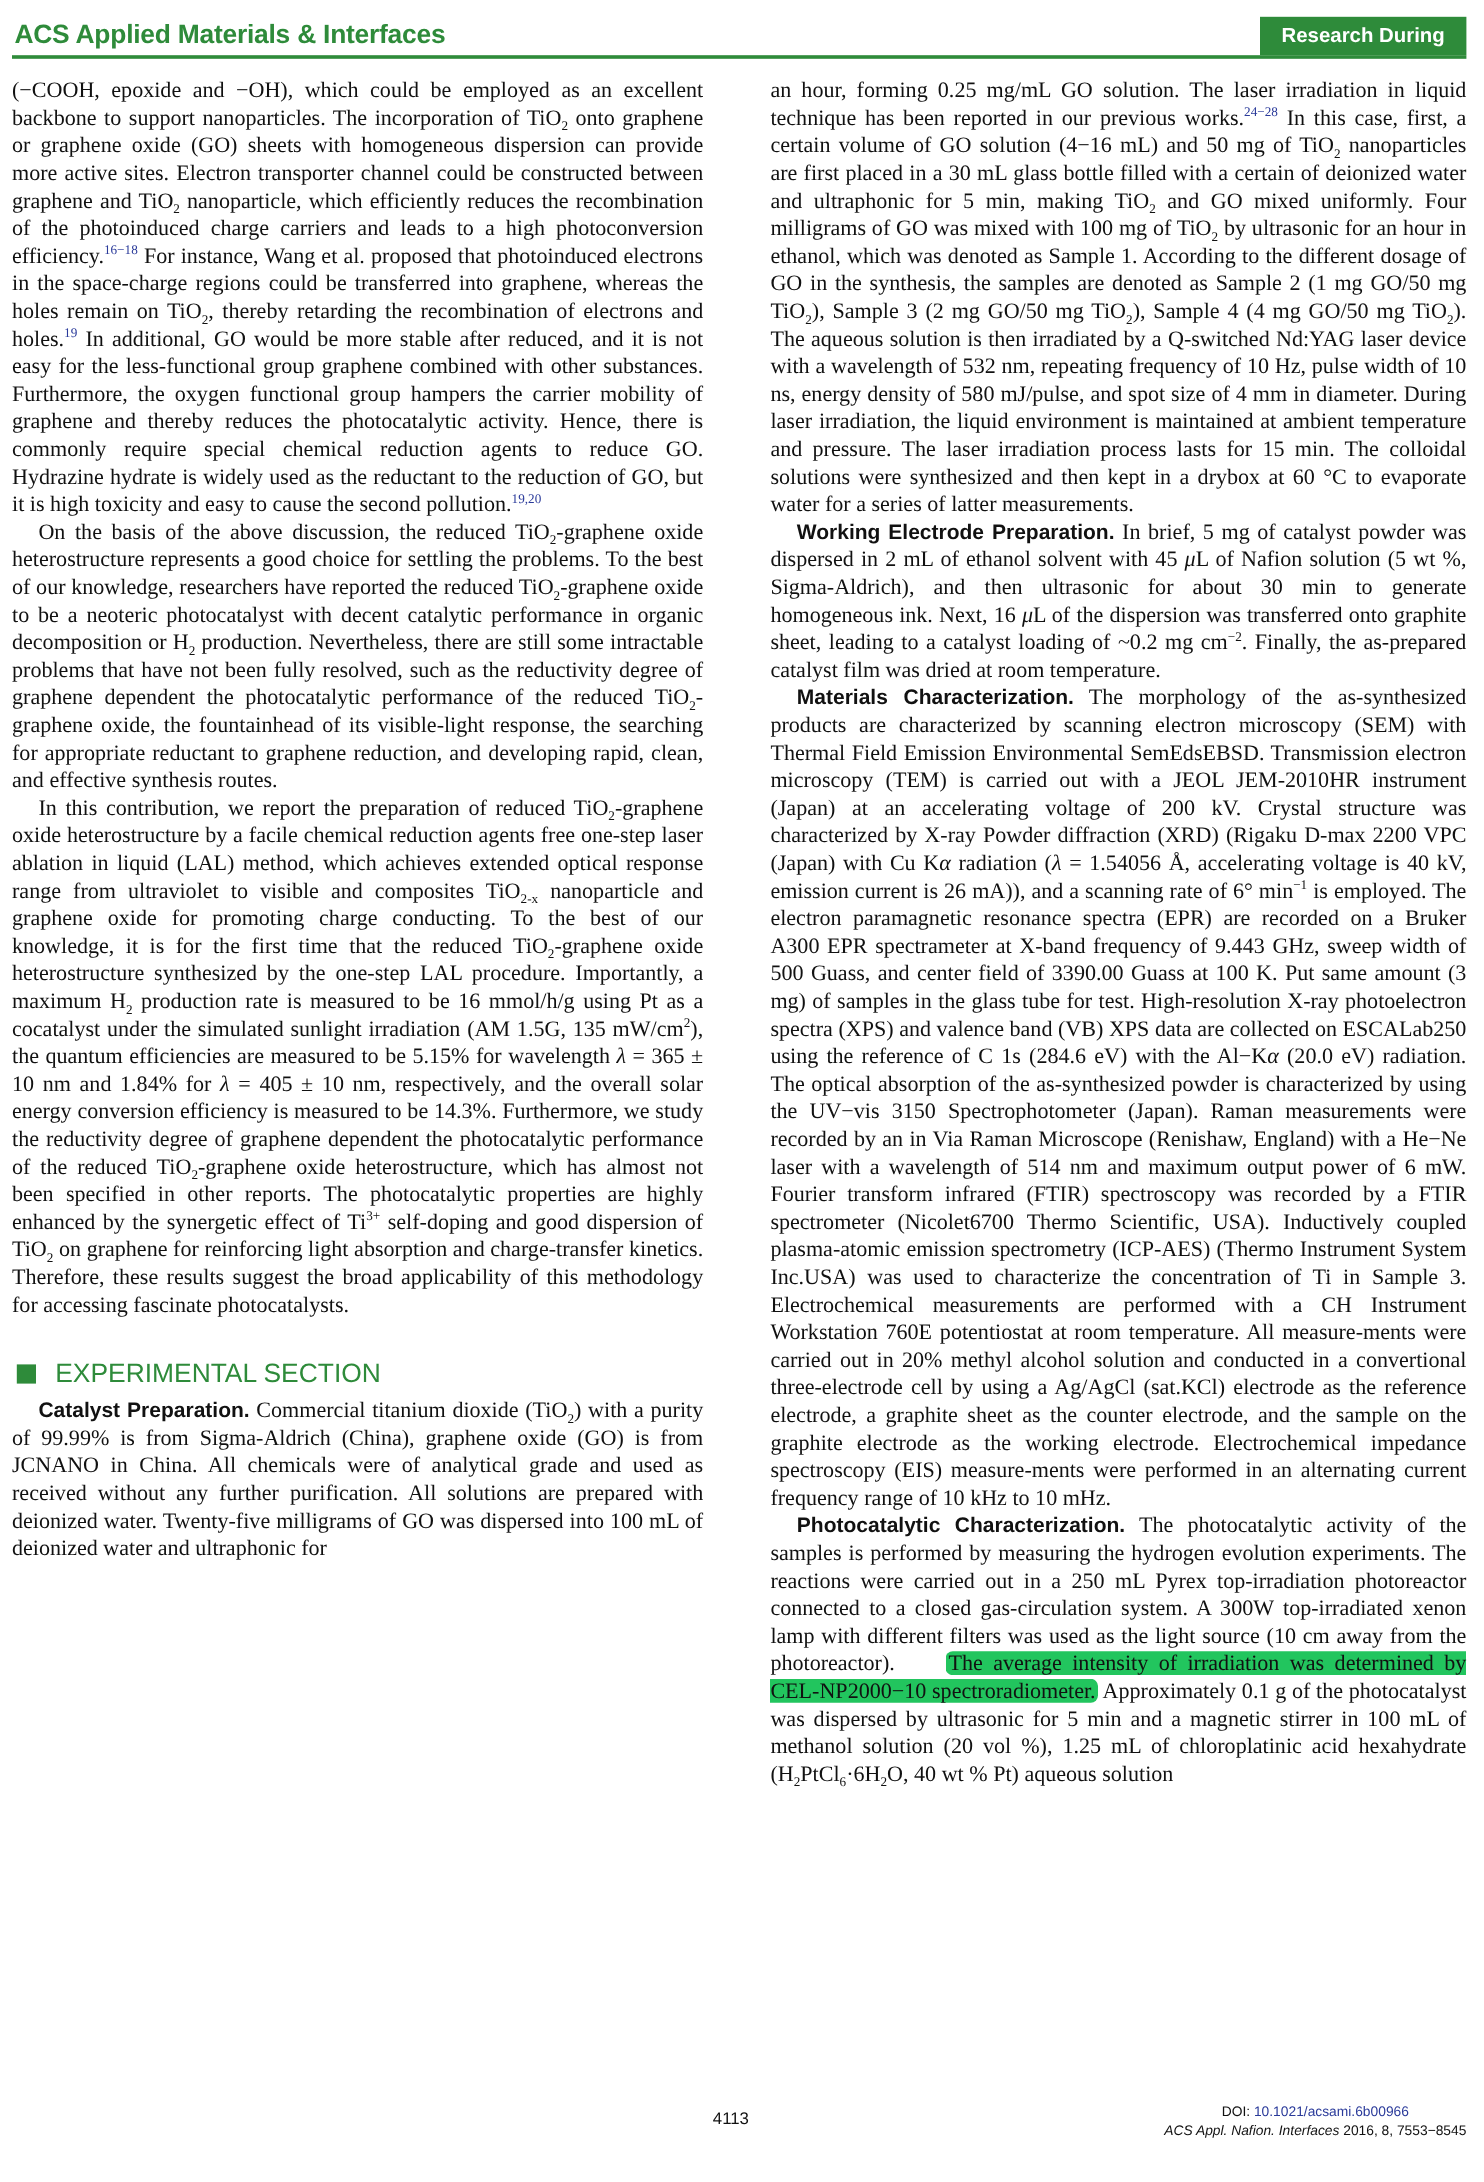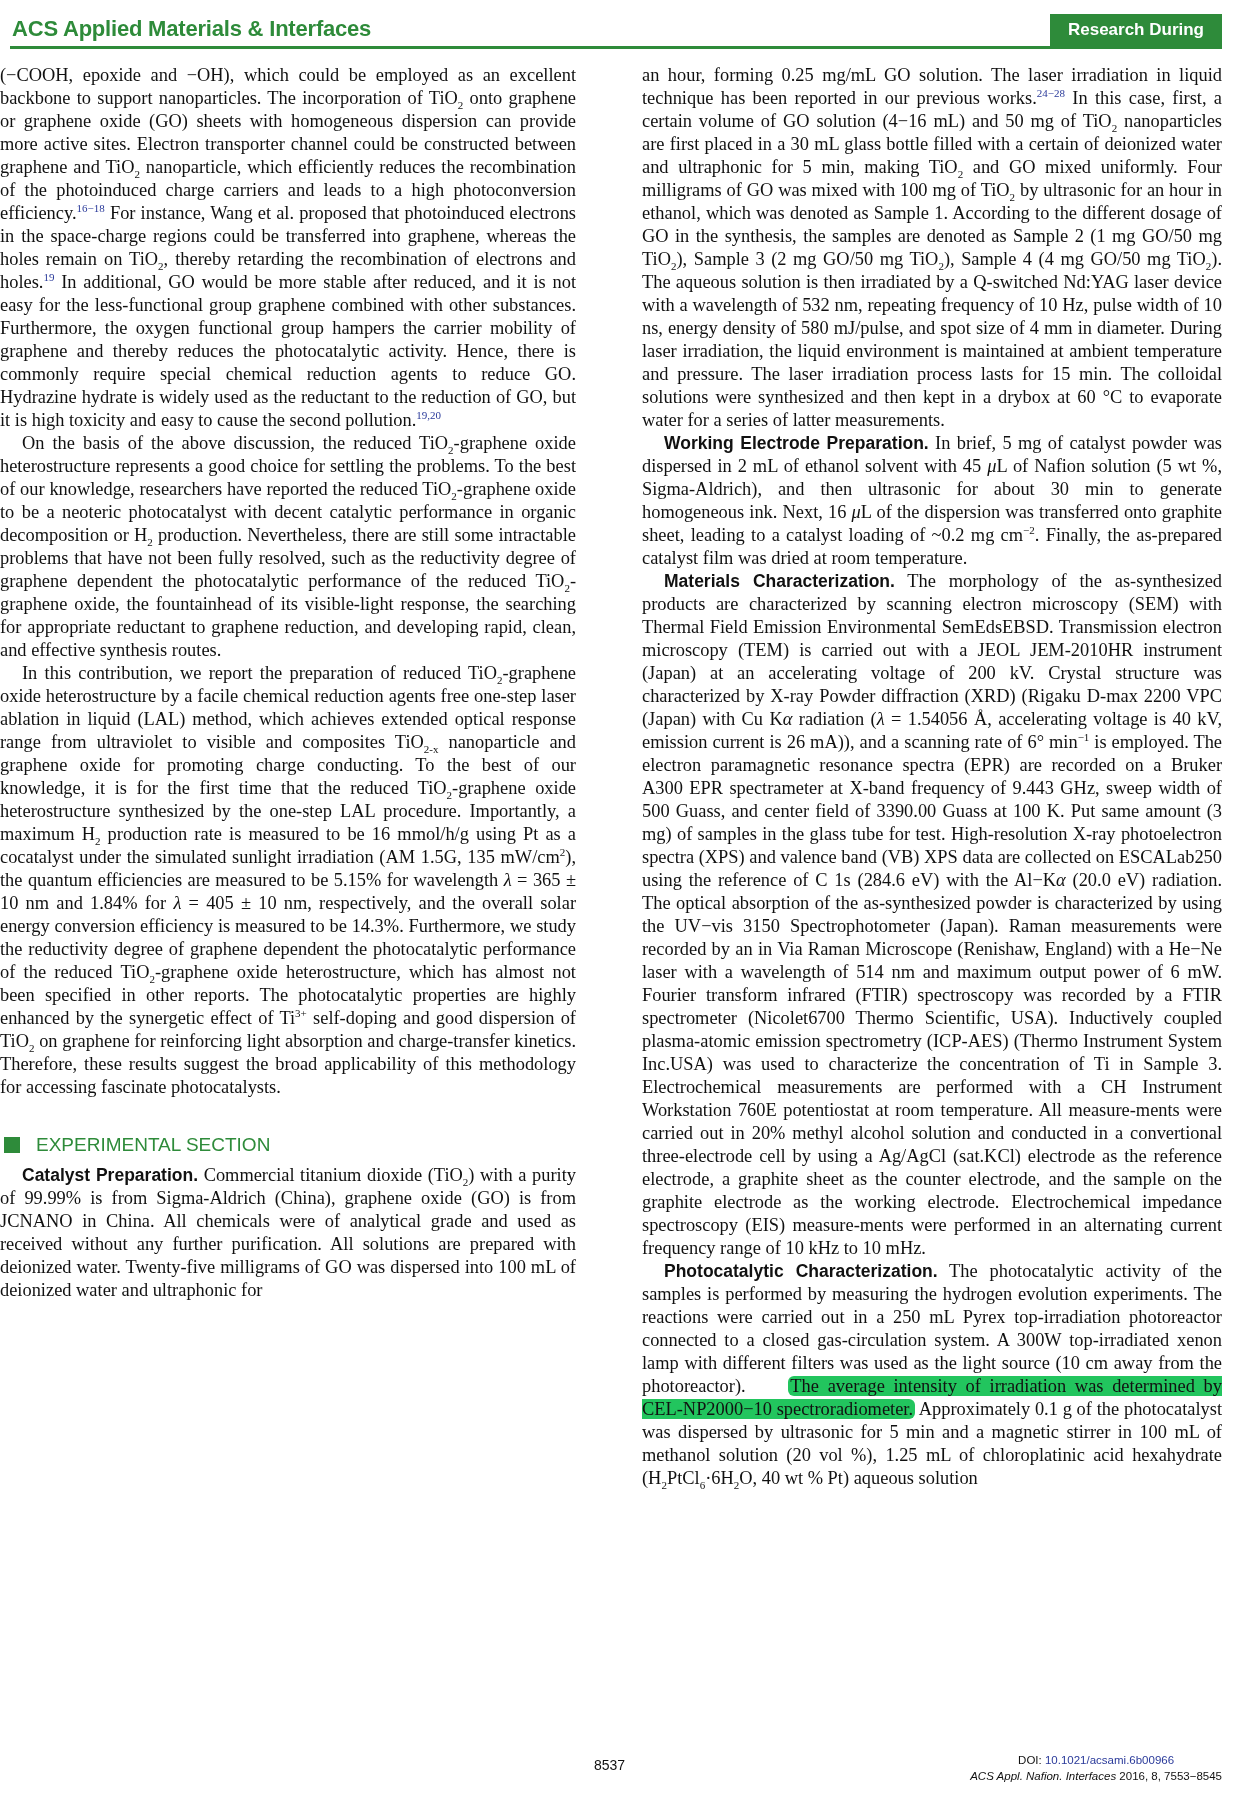--- a/index.html
+++ b/index.html
@@ -1,28 +1,28 @@
 <!DOCTYPE html>
 <html><head>
 <meta charset="utf-8">
 <style>
   html, body { margin: 0; padding: 0; background: #ffffff; }
   body { width: 1237px; height: 1818px; position: relative; overflow: hidden; font-family: "Liberation Serif", "DejaVu Serif", serif; color: #111; }
   .header { position: absolute; left: 10px; top: 14px; width: 1212px; height: 32px; border-bottom: 3px solid #2e8b3a; font-weight: bold; }
   .journal { position: absolute; left: 2px; top: 2px; font-family: "Liberation Sans", "DejaVu Sans", sans-serif; font-size: 22px; color: #2e8b3a; letter-spacing: -0.2px; }
   .badge { position: absolute; right: 0; top: 0; height: 32px; padding: 0 18px; background: #2e8b3a; color: #fff; font-family: "Liberation Sans", "DejaVu Sans", sans-serif; font-size: 17px; line-height: 32px; }
   .col { position: absolute; top: 64px; width: 576px; font-size: 18.4px; line-height: 23px; text-align: justify; hyphens: none; }
-  .col-left { left: 0; }
+  .col-left { left: 10px; }
   .col-right { left: 642px; width: 580px; }
   .col p { margin: 0; }
   .indent { text-indent: 22px; }
   .runin { font-family: "Liberation Sans", "DejaVu Sans", sans-serif; font-weight: bold; font-size: 17.5px; }
   sup, sub { font-size: 11px; line-height: 0; }
   sup.ref { color: #2a3a9a; }
-  .section-head { margin: 34px 0 8px 0 !important; font-family: "Liberation Sans", "DejaVu Sans", sans-serif; font-size: 19px; color: #2e8b3a; display: flex; align-items: center; }
+  .section-head { margin: 34px 0 8px 0 !important; font-family: "Liberation Sans", "DejaVu Sans", sans-serif; font-size: 22px; color: #2e8b3a; display: flex; align-items: center; }
   .section-square { display: inline-block; width: 16px; height: 16px; background: #2e8b3a; margin: 0 16px 0 4px; }
   .hl { background: #22c55e; border-radius: 6px; padding: 0 2px; margin-left: 34px; }
   .footer-page { position: absolute; left: 594px; top: 1757px; font-family: "Liberation Sans", "DejaVu Sans", sans-serif; font-size: 14px; color: #111; }
   .footer-right { position: absolute; right: 15px; top: 1752px; text-align: center; font-family: "Liberation Sans", "DejaVu Sans", sans-serif; font-size: 11.5px; line-height: 16px; color: #111; }
   .doi-link { color: #2a3a9a; }
   i { font-style: italic; }
 </style>
 </head>
 <body>
 
@@ -49,17 +49,17 @@
 <div class="col col-right">
   <p><span>an hour, forming 0.25 mg/mL GO solution. The laser irradiation in liquid technique has been reported in our previous works.</span><sup class="ref">24−28</sup><span> In this case, first, a certain volume of GO solution (4−16 mL) and 50 mg of TiO</span><sub>2</sub><span> nanoparticles are first placed in a 30 mL glass bottle filled with a certain of deionized water and ultraphonic for 5 min, making TiO</span><sub>2</sub><span> and GO mixed uniformly. Four milligrams of GO was mixed with 100 mg of TiO</span><sub>2</sub><span> by ultrasonic for an hour in ethanol, which was denoted as Sample 1. According to the different dosage of GO in the synthesis, the samples are denoted as Sample 2 (1 mg GO/50 mg TiO</span><sub>2</sub><span>), Sample 3 (2 mg GO/50 mg TiO</span><sub>2</sub><span>), Sample 4 (4 mg GO/50 mg TiO</span><sub>2</sub><span>). The aqueous solution is then irradiated by a Q-switched Nd:YAG laser device with a wavelength of 532 nm, repeating frequency of 10 Hz, pulse width of 10 ns, energy density of 580 mJ/pulse, and spot size of 4 mm in diameter. During laser irradiation, the liquid environment is maintained at ambient temperature and pressure. The laser irradiation process lasts for 15 min. The colloidal solutions were synthesized and then kept in a drybox at 60 °C to evaporate water for a series of latter measurements.</span></p>
 
   <p class="indent"><span class="runin">Working Electrode Preparation.</span><span> In brief, 5 mg of catalyst powder was dispersed in 2 mL of ethanol solvent with 45 </span><i>μ</i><span>L of Nafion solution (5 wt %, Sigma-Aldrich), and then ultrasonic for about 30 min to generate homogeneous ink. Next, 16 </span><i>μ</i><span>L of the dispersion was transferred onto graphite sheet, leading to a catalyst loading of ~0.2 mg cm</span><sup>−2</sup><span>. Finally, the as-prepared catalyst film was dried at room temperature.</span></p>
 
   <p class="indent"><span class="runin">Materials Characterization.</span><span> The morphology of the as-synthesized products are characterized by scanning electron microscopy (SEM) with Thermal Field Emission Environmental SemEdsEBSD. Transmission electron microscopy (TEM) is carried out with a JEOL JEM-2010HR instrument (Japan) at an accelerating voltage of 200 kV. Crystal structure was characterized by X-ray Powder diffraction (XRD) (Rigaku D-max 2200 VPC (Japan) with Cu K</span><i>α</i><span> radiation (</span><i>λ</i><span> = 1.54056 Å, accelerating voltage is 40 kV, emission current is 26 mA)), and a scanning rate of 6° min</span><sup>−1</sup><span> is employed. The electron paramagnetic resonance spectra (EPR) are recorded on a Bruker A300 EPR spectrameter at X-band frequency of 9.443 GHz, sweep width of 500 Guass, and center field of 3390.00 Guass at 100 K. Put same amount (3 mg) of samples in the glass tube for test. High-resolution X-ray photoelectron spectra (XPS) and valence band (VB) XPS data are collected on ESCALab250 using the reference of C 1s (284.6 eV) with the Al−K</span><i>α</i><span> (20.0 eV) radiation. The optical absorption of the as-synthesized powder is characterized by using the UV−vis 3150 Spectrophotometer (Japan). Raman measurements were recorded by an in Via Raman Microscope (Renishaw, England) with a He−Ne laser with a wavelength of 514 nm and maximum output power of 6 mW. Fourier transform infrared (FTIR) spectroscopy was recorded by a FTIR spectrometer (Nicolet6700 Thermo Scientific, USA). Inductively coupled plasma-atomic emission spectrometry (ICP-AES) (Thermo Instrument System Inc.USA) was used to characterize the concentration of Ti in Sample 3. Electrochemical measurements are performed with a CH Instrument Workstation 760E potentiostat at room temperature. All measure-ments were carried out in 20% methyl alcohol solution and conducted in a convertional three-electrode cell by using a Ag/AgCl (sat.KCl) electrode as the reference electrode, a graphite sheet as the counter electrode, and the sample on the graphite electrode as the working electrode. Electrochemical impedance spectroscopy (EIS) measure-ments were performed in an alternating current frequency range of 10 kHz to 10 mHz.</span></p>
 
   <p class="indent"><span class="runin">Photocatalytic Characterization.</span><span> The photocatalytic activity of the samples is performed by measuring the hydrogen evolution experiments. The reactions were carried out in a 250 mL Pyrex top-irradiation photoreactor connected to a closed gas-circulation system. A 300W top-irradiated xenon lamp with different filters was used as the light source (10 cm away from the photoreactor). </span><span class="hl">The average intensity of irradiation was determined by CEL-NP2000−10 spectroradiometer.</span><span> Approximately 0.1 g of the photocatalyst was dispersed by ultrasonic for 5 min and a magnetic stirrer in 100 mL of methanol solution (20 vol %), 1.25 mL of chloroplatinic acid hexahydrate (H</span><sub>2</sub><span>PtCl</span><sub>6</sub><span>·6H</span><sub>2</sub><span>O, 40 wt % Pt) aqueous solution</span></p>
 </div>
 
-<div class="footer-page">8537</div>
+<div class="footer-page">4113</div>
 <div class="footer-right">
   <div><span>DOI: </span><span class="doi-link">10.1021/acsami.6b00966</span></div>
   <div><i>ACS Appl. Nafion. Interfaces</i><span> 2016, 8, 7553−8545</span></div>
 </div>
 
 </body></html>

